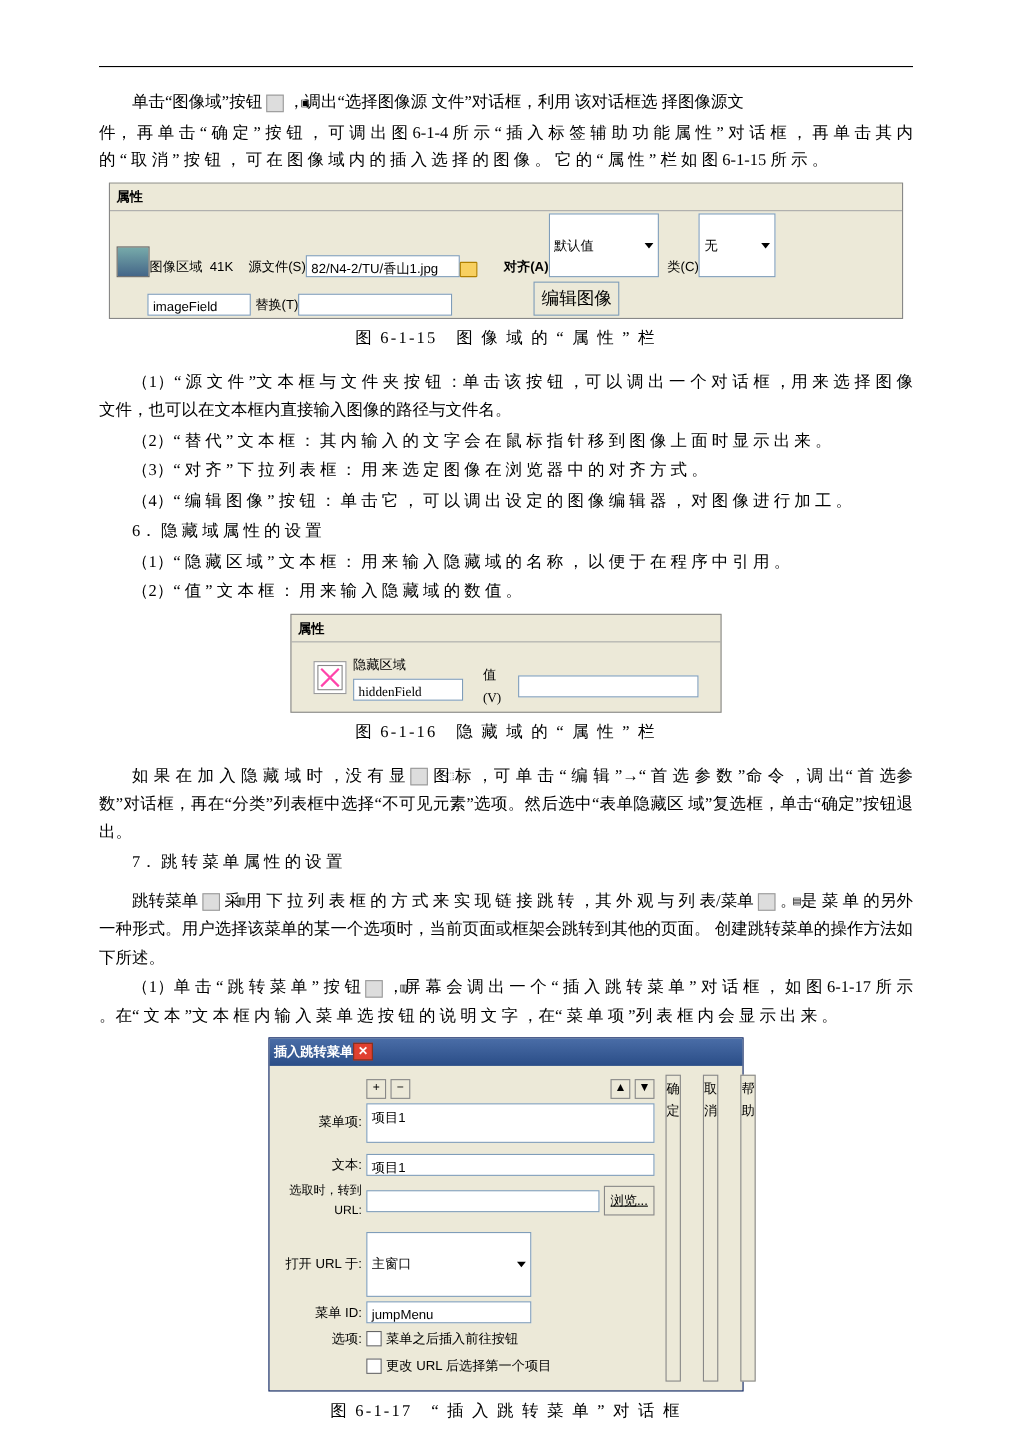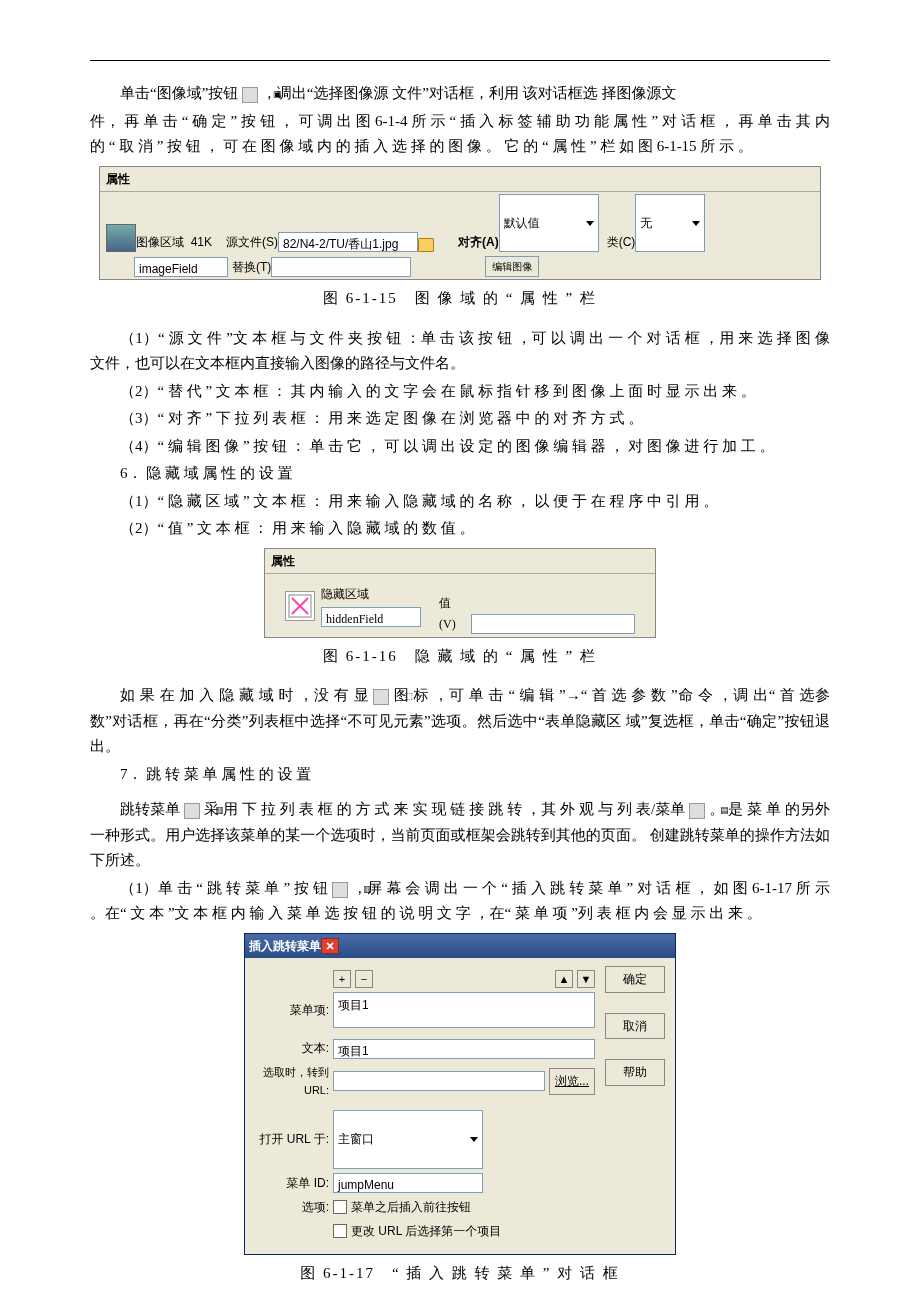--- a/index.html
+++ b/index.html
@@ -60,21 +60,21 @@
     background: #fff;
     padding: 1px 4px;
     font-size: 12px;
     height: 16px;
     box-sizing: content-box;
   }
   .btn {
     border: 1px solid #7f9db9;
     background: #ECE9D8;
     padding: 1px 6px;
-    font-size: 10px;
+    font-size: 16px;
     cursor: pointer;
   }
   .drop {
     border: 1px solid #7f9db9;
     background: #fff;
     padding: 18px 4px;
     font-size: 12px;
     display: inline-flex;
     align-items: center;
     justify-content: space-between;
@@ -152,21 +152,20 @@
     display: flex;
     padding: 8px 10px;
     gap: 10px;
   }
   .dialog-17 .form-area {
     flex: 1;
   }
   .dialog-17 .btn-col {
     width: 60px;
     display: flex;
-    flex-direction: column;
     gap: 20px;
   }
   .dlg-btn {
     border: 1px solid #888;
     background: #ECE9D8;
     padding: 2px 0;
     text-align: center;
     font-size: 12px;
     cursor: pointer;
   }
@@ -280,21 +279,21 @@
       <div class="doc-icon">
         <svg viewBox="0 0 28 28">
             <rect x="3" y="3" width="22" height="22" fill="#fff" stroke="#888"></rect>
             <path d="M6 6 L22 22 M6 22 L22 6" stroke="#f4a" stroke-width="2"></path>
           </svg>
       </div>
       <div style="display:flex;flex-direction:column;gap:3px;">
         <span>隐藏区域</span>
         <div class="ro-input" style="width:90px;">hiddenField</div>
       </div>
-      <div style="display:flex;align-items:flex-end;gap:4px;margin-left:12px;margin-top:16px;">
+      <div style="display:flex;align-items:center;gap:4px;margin-left:12px;margin-top:16px;">
         <span>值(V)</span>
         <div class="ro-input" style="width:160px;"></div>
       </div>
     </div>
   </div>
   <p class="caption">图 6-1-16　隐 藏 域 的 “ 属 性 ” 栏</p>
 
   <p class="indent">
     <span>如 果 在 加 入 隐 藏 域 时 ，没 有 显</span>
     <span class="inline-icon">⬚</span>

